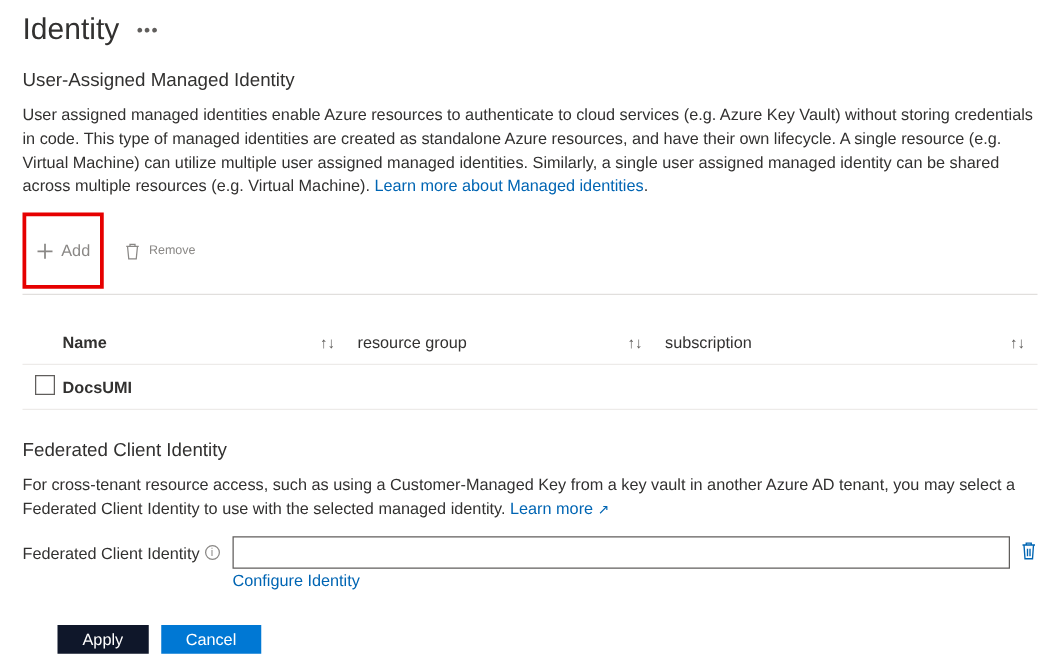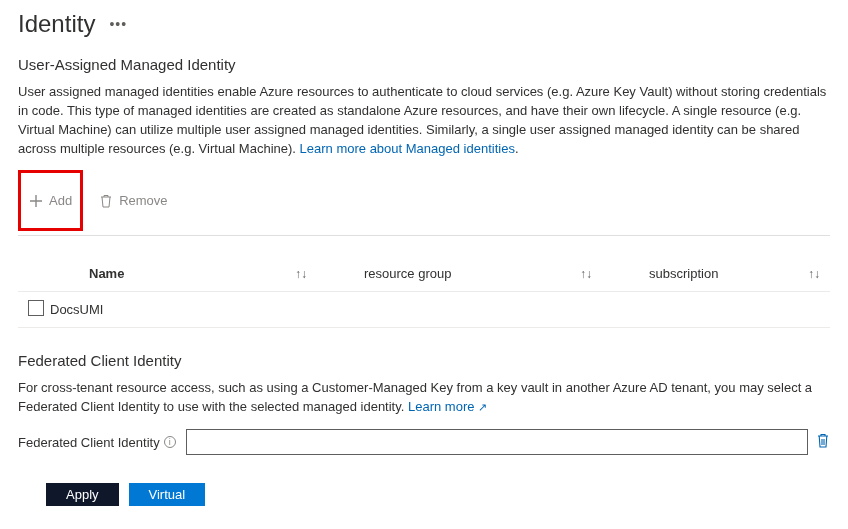--- a/index.html
+++ b/index.html
@@ -18,31 +18,31 @@
   .section-heading { font-size: 15px; font-weight: 400; margin: 8px 0 10px; }
   .desc { font-size: 13px; line-height: 1.45; color: #323130; margin-bottom: 12px; }
   .link { color: #0065b3; text-decoration: none; cursor: pointer; }
 
   .toolbar { display: flex; align-items: center; gap: 16px; border-bottom: 1px solid #e1dfdd; padding-bottom: 4px; margin-bottom: 30px; }
   .add-btn {
     display: flex; align-items: center; gap: 6px;
     border: 3px solid #e60000; padding: 20px 8px;
     color: #8a8886; font-size: 13px; cursor: pointer;
   }
-  .remove-btn { display: flex; align-items: center; gap: 6px; color: #8a8886; font-size: 13px; cursor: pointer; }
+  .remove-btn { display: flex; align-items: center; gap: 6px; color: #8a8886; font-size: 10px; cursor: pointer; }
   .tb-icon { width: 14px; height: 14px; display: inline-block; }
 
-  .grid-head { display: flex; align-items: flex-end; padding: 0 0 10px 0; border-bottom: 1px solid #edebe9; gap: 39px; }
+  .grid-head { display: flex; align-items: flex-end; padding: 0 0 10px 0; border-bottom: 1px solid #edebe9; }
   .col-chk { width: 32px; padding-left: 10px; }
   .col-name { width: 236px; font-weight: 600; display: flex; align-items: center; justify-content: space-between; padding-right: 18px; }
   .col-rg { width: 246px; display: flex; align-items: center; justify-content: space-between; padding-right: 18px; }
   .col-sub { flex: 1; display: flex; align-items: center; justify-content: space-between; padding-right: 10px; }
   .sort-icon { color: #605e5c; font-size: 12px; }
   .grid-row { display: flex; align-items: center; padding: 8px 0; border-bottom: 1px solid #edebe9; }
-  .grid-row .col-name, .grid-row .col-rg, .grid-row .col-sub { font-weight: 400; }
+  .grid-row .col-name, .grid-row .col-rg, .grid-row .col-sub { font-weight: 700; }
   .chkbox { width: 16px; height: 16px; border: 1px solid #605e5c; display: inline-block; }
 
   .fed-section { margin-top: 24px; }
   .fed-row { display: flex; align-items: center; gap: 8px; margin-top: 12px; }
   .fed-label { font-size: 13px; display: flex; align-items: center; gap: 4px; min-width: 160px; }
   .info-icon { width: 12px; height: 12px; border: 1px solid #8a8886; border-radius: 50%; font-size: 9px; line-height: 10px; text-align: center; color: #8a8886; }
   .fed-input { flex: 1; height: 26px; border: 1px solid #605e5c; padding: 2px 6px; font-size: 13px; }
   .trash { color: #0065b3; cursor: pointer; }
   .config-link { margin-left: 168px; color: #0065b3; font-size: 13px; cursor: pointer; margin-top: 2px; }
 
@@ -122,18 +122,19 @@
       <span>Federated Client Identity</span>
       <span class="info-icon">i</span>
     </div>
     <input class="fed-input" value="" style="">
     <span class="trash">
       <svg viewBox="0 0 14 16" width="14" height="16">
           <path d="M2 3h10M5 3V1.5h4V3M3.2 3l.8 11h6l.8-11M6 6v6M8 6v6" stroke="#0065b3" stroke-width="1.1" fill="none"></path>
         </svg>
     </span>
   </div>
+  <div class="config-link">Configure Identity</div>
 </div>
 
 <div class="btn-row">
   <button class="btn btn-primary">Apply</button>
-  <button class="btn btn-secondary">Virtual</button>
+  <button class="btn btn-secondary">Cancel</button>
 </div>
 
 </body></html>

